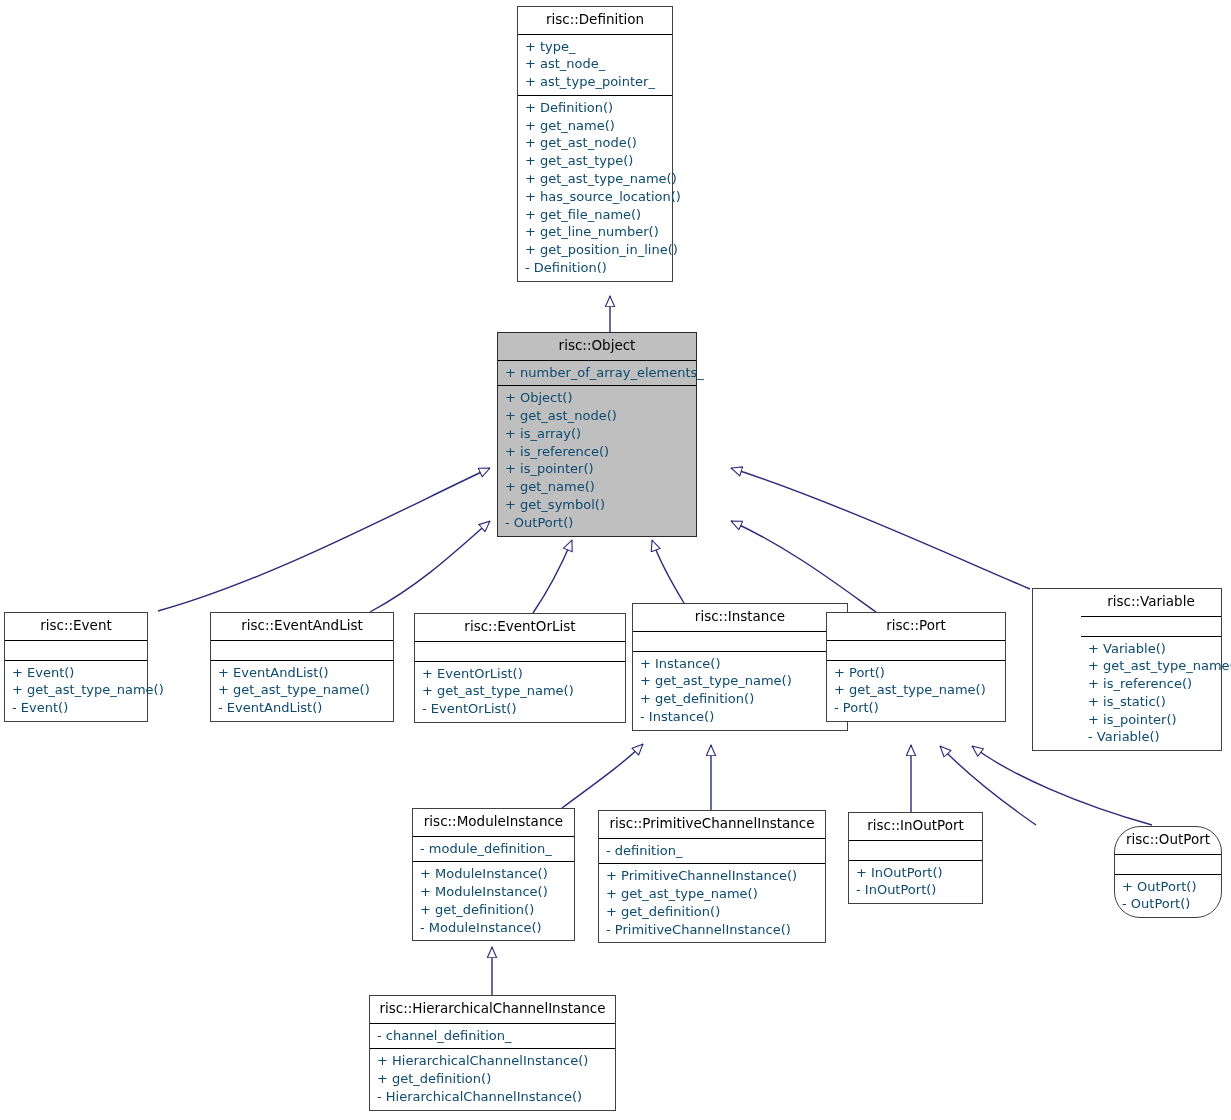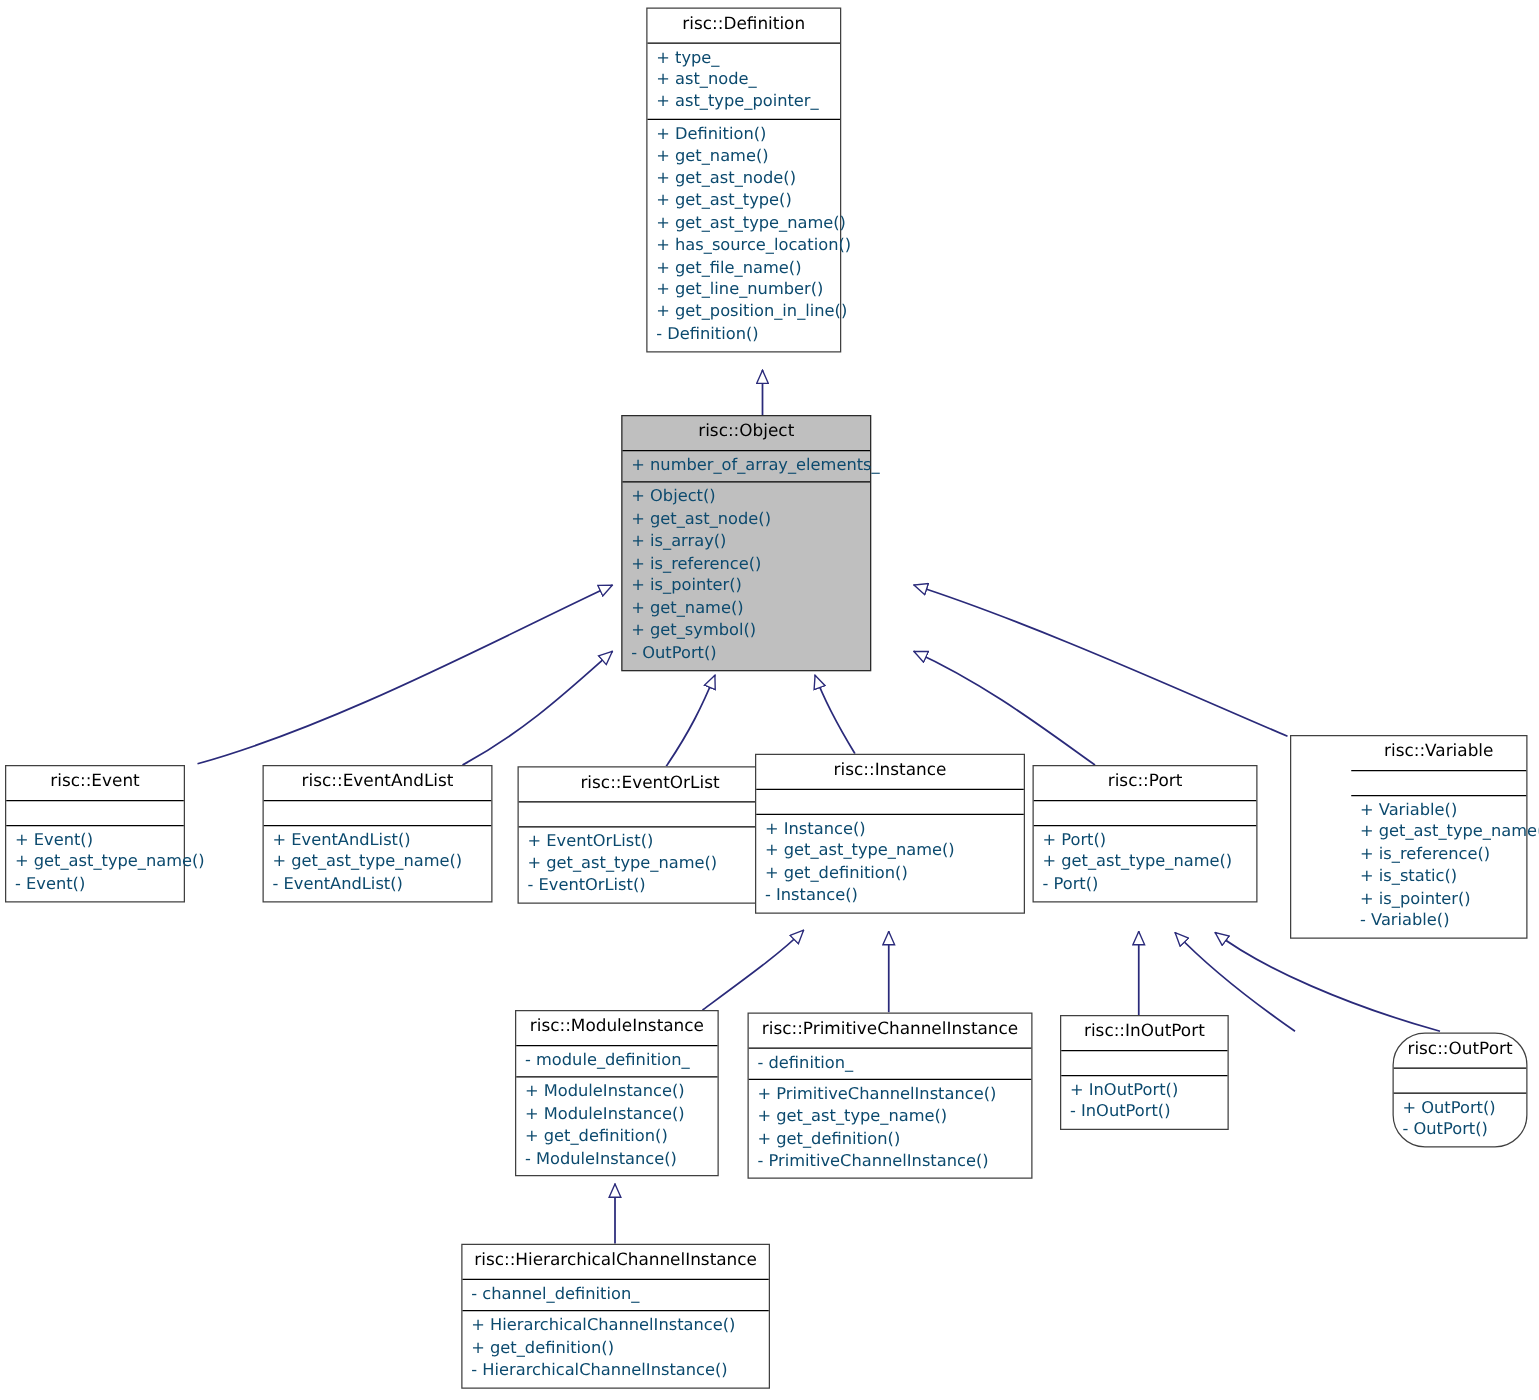--- a/index.html
+++ b/index.html
@@ -166,21 +166,21 @@
   <div class="uml-class" style="left:414px; top:613px; width:212px;">
     <div class="uml-title">risc::EventOrList</div>
     <div class="uml-attrs empty"></div>
     <div class="uml-ops">
       <div class="member">+ EventOrList()</div>
       <div class="member">+ get_ast_type_name()</div>
       <div class="member">- EventOrList()</div>
     </div>
   </div>
 
-  <div class="uml-class" style="left:604px; top:603px; width:216px;">
+  <div class="uml-class" style="left:632px; top:603px; width:216px;">
     <div class="uml-title">risc::Instance</div>
     <div class="uml-attrs empty"></div>
     <div class="uml-ops">
       <div class="member">+ Instance()</div>
       <div class="member">+ get_ast_type_name()</div>
       <div class="member">+ get_definition()</div>
       <div class="member">- Instance()</div>
     </div>
   </div>
 

